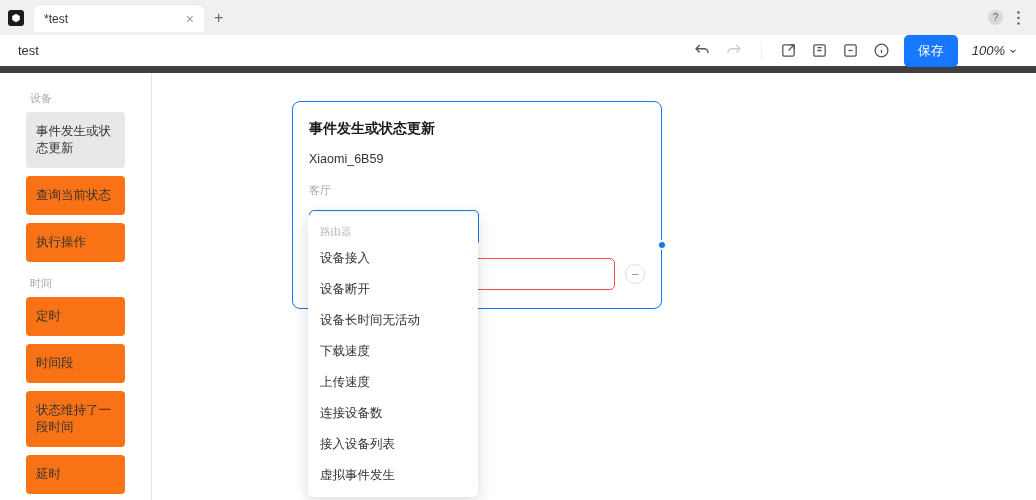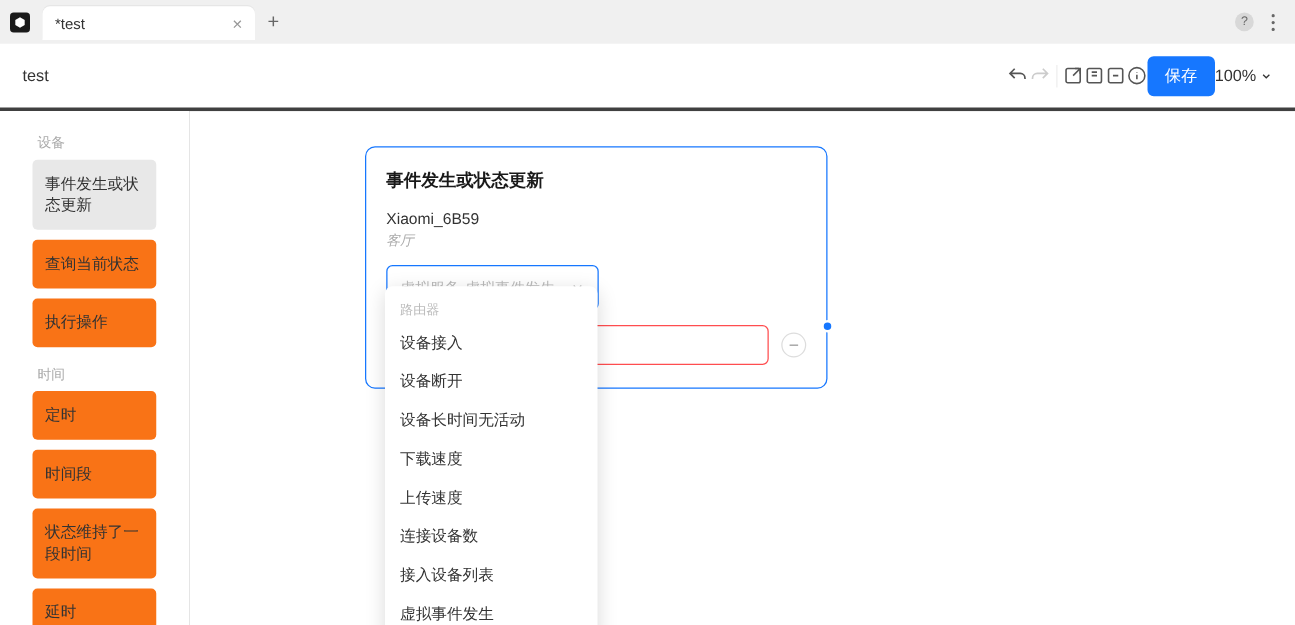--- a/index.html
+++ b/index.html
@@ -11,44 +11,44 @@
 .app-icon svg { width: 10px; height: 10px; }
 .tab { background: #fff; border-radius: 6px 6px 0 0; height: 27px; padding: 0 10px; display: flex; align-items: center; gap: 12px; min-width: 170px; box-shadow: 0 -1px 0 rgba(0,0,0,0.04); margin-top: 2px; }
 .tab-title { flex: 1; font-size: 12px; color: #333; }
 .tab-close { color: #999; cursor: pointer; font-size: 14px; line-height: 1; }
 .tab-add { margin-left: 10px; color: #666; cursor: pointer; font-size: 16px; }
 .tab-bar-right { margin-left: auto; display: flex; align-items: center; gap: 14px; padding-right: 8px; }
 .help-circle { width: 15px; height: 15px; background: #d8d8d8; border-radius: 50%; display: flex; align-items: center; justify-content: center; font-size: 10px; color: #666; cursor: pointer; }
 .dots-v { color: #666; cursor: pointer; }
 
 
-.toolbar { height: 54px; background: #fff; display: flex; align-items: center; padding: 0 18px; border-bottom: 3px solid #404040; }
+.toolbar { height: 38px; background: #fff; display: flex; align-items: center; padding: 0 18px; border-bottom: 7px solid #404040; }
 .doc-title { font-size: 13px; color: #333; }
-.toolbar-right { margin-left: auto; display: flex; align-items: center; }
+.toolbar-right { margin-left: auto; display: flex; align-items: center; gap: 14px; }
 .tb-icon { color: #555; cursor: pointer; display: flex; align-items: center; }
 .tb-icon.disabled { color: #ccc; }
 .tb-sep { width: 1px; height: 18px; background: #eee; margin: 0 4px; }
 .save-btn { background: #1677ff; color: #fff; border: none; border-radius: 5px; padding: 7px 14px; font-size: 13px; cursor: pointer; }
-.zoom { font-size: 13px; color: #333; cursor: pointer; display: flex; align-items: center; gap: 3px; }
+.zoom { font-size: 13px; color: #333; cursor: pointer; display: flex; align-items: center; gap: 3px; font-style: italic; }
 
 
 .main { display: flex; height: calc(500px - 29px - 38px); }
 .sidebar { width: 152px; background: #fff; border-right: 1px solid #e5e5e5; overflow-y: auto; padding: 12px 26px; }
 .sidebar::-webkit-scrollbar { width: 6px; }
 .sidebar::-webkit-scrollbar-thumb { background: #ddd; border-radius: 3px; }
 .sb-header { font-size: 11px; color: #aaa; padding: 6px 4px 6px 4px; }
 .sb-item { background: #f97316; border-radius: 4px; padding: 11px 10px; margin-bottom: 8px; font-size: 12.5px; color: #333; cursor: pointer; }
 .sb-item.sel { background: #e8e8e8; }
 
 
 .canvas { flex: 1; background: #fff; position: relative; }
 .card { position: absolute; left: 140px; top: 28px; width: 370px; border: 1.5px solid #1677ff; border-radius: 8px; background: #fff; padding: 18px 16px 18px 16px; }
 .card-title { font-size: 14px; font-weight: 600; color: #1a1a1a; margin-bottom: 14px; }
-.card-device { font-size: 12.5px; color: #333; margin-bottom: 3px; }
-.card-room { font-size: 11px; color: #aaa; margin-bottom: 12px; font-style: italic; }
+.card-device { font-size: 12.5px; color: #333; margin-bottom: 17px; }
+.card-room { font-size: 11px; color: #aaa; margin-bottom: 12px; }
 .select-box { border: 1px solid #1677ff; border-radius: 5px; height: 36px; display: flex; align-items: center; padding: 0 10px; cursor: pointer; position: relative; width: 170px; margin-bottom: 12px; }
 .select-placeholder { color: #bbb; font-size: 12px; flex: 1; }
 .chevron { color: #999; }
 .red-row { display: flex; align-items: center; gap: 10px; }
 .red-box { border: 1px solid #ff4d4f; border-radius: 5px; height: 32px; flex: 1; }
 .minus-btn { width: 20px; height: 20px; border-radius: 50%; border: 1px solid #ddd; display: flex; align-items: center; justify-content: center; color: #999; cursor: pointer; font-size: 14px; background: #fff; }
 .dot { position: absolute; right: -6px; top: 138px; width: 10px; height: 10px; background: #1677ff; border-radius: 50%; border: 2px solid #fff; }
 
 
 .dropdown { position: absolute; left: 156px; top: 140px; width: 170px; background: #fff; border-radius: 6px; box-shadow: 0 4px 16px rgba(0,0,0,0.15); padding: 6px 0; z-index: 10; }

